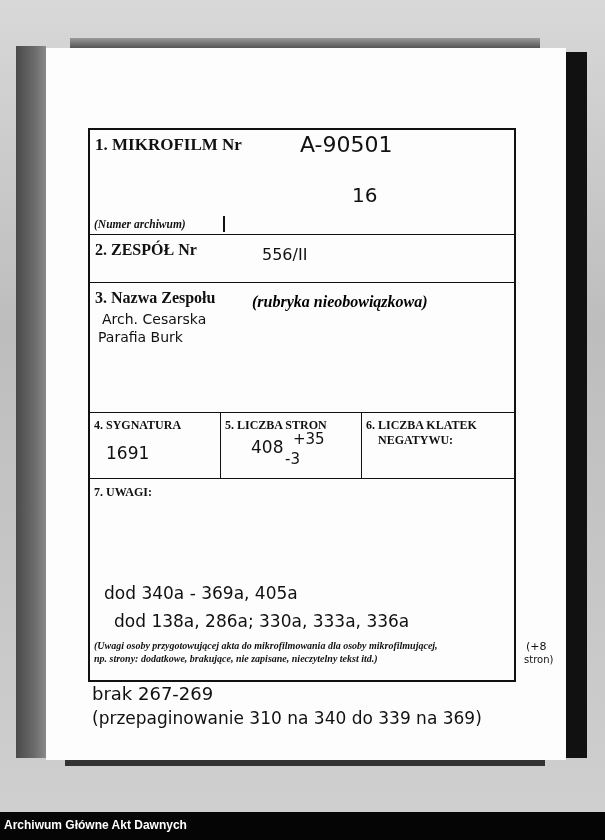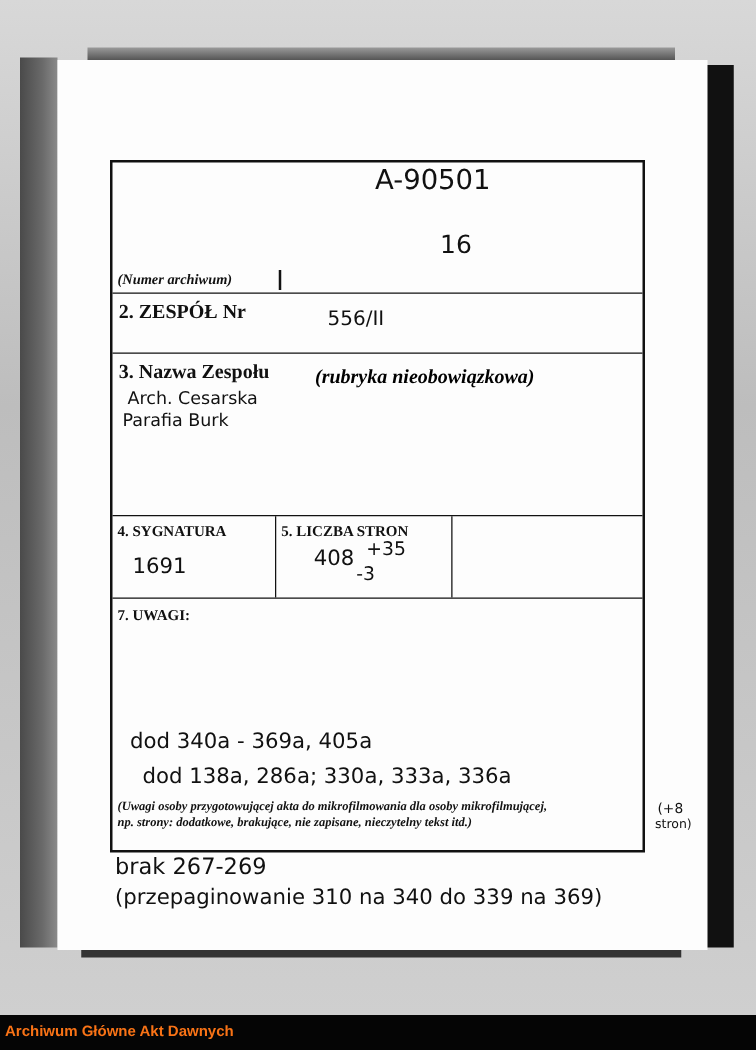--- a/index.html
+++ b/index.html
@@ -12,36 +12,37 @@
   .film-bottom{position:absolute;left:65px;top:758px;width:480px;height:8px;background:#333;}
   .paper{position:absolute;left:46px;top:48px;width:520px;height:712px;background:#fdfdfd;}
   .form{position:absolute;left:88px;top:128px;width:428px;height:554px;border:2px solid #111;box-sizing:border-box;}
   .row{position:absolute;left:0;width:100%;border-bottom:1.5px solid #111;box-sizing:border-box;}
   .lbl{position:absolute;font-weight:bold;color:#111;}
   .hw{position:absolute;font-family:"DejaVu Sans",sans-serif;color:#111;}
   .small-it{position:absolute;font-style:italic;font-weight:bold;font-size:11.5px;color:#111;}
   .cell{position:absolute;top:0;bottom:0;border-right:1.5px solid #111;box-sizing:border-box;}
   .note{position:absolute;font-style:italic;font-weight:bold;font-size:10px;color:#111;line-height:13px;}
   .footer{position:absolute;left:0;top:812px;width:605px;height:28px;background:#050505;}
-  .footer span{position:absolute;left:4px;top:6px;color:#f97316;font-family:"Liberation Sans",sans-serif;font-weight:bold;font-size:12px;}
+  .footer span{position:absolute;left:4px;top:6px;color:#ffffff;font-family:"Liberation Sans",sans-serif;font-weight:bold;font-size:12px;}
 </style>
 </head>
 <body>
 
 <div class="scan-bg"></div>
 <div class="film-top"></div>
 <div class="film-left"></div>
 <div class="film-right"></div>
 <div class="film-bottom"></div>
 
 <div class="paper"></div>
 
 <div class="form">
 
   <div class="row" style="top:0;height:105px;">
+    <span class="lbl" style="left:5px;top:5px;font-size:17px;">1. MIKROFILM Nr</span>
     <span class="hw" style="left:210px;top:2px;font-size:22px;">A-90501</span>
     <span class="hw" style="left:262px;top:53px;font-size:20px;">16</span>
     <span class="small-it" style="left:4px;top:88px;">(Numer archiwum)</span>
     <span style="position:absolute;left:133px;top:86px;width:1.5px;height:16px;background:#111;"></span>
   </div>
 
   <div class="row" style="top:105px;height:48px;">
     <span class="lbl" style="left:5px;top:6px;font-size:16px;">2. ZESPÓŁ Nr</span>
     <span class="hw" style="left:172px;top:10px;font-size:16px;">556/II</span>
   </div>
@@ -57,20 +58,25 @@
     <div class="cell" style="left:0;width:131px;">
       <span class="lbl" style="left:4px;top:5px;font-size:12px;">4. SYGNATURA</span>
       <span class="hw" style="left:16px;top:30px;font-size:17px;">1691</span>
     </div>
     <div class="cell" style="left:131px;width:141px;">
       <span class="lbl" style="left:4px;top:5px;font-size:12px;">5. LICZBA STRON</span>
       <span class="hw" style="left:30px;top:24px;font-size:17px;">408</span>
       <span class="hw" style="left:72px;top:17px;font-size:15px;">+35</span>
       <span class="hw" style="left:64px;top:37px;font-size:15px;">-3</span>
     </div>
+    <div class="cell" style="left:272px;right:0;border-right:none;">
+      <span class="lbl" style="left:4px;top:5px;font-size:12px;">6. LICZBA KLATEK</span>
+      <span class="lbl" style="left:16px;top:20px;font-size:12px;">NEGATYWU:</span>
+      <span class="hw" style="left:16px;top:36px;font-size:14px;"></span>
+    </div>
   </div>
 
   <div style="position:absolute;left:0;top:349px;width:100%;height:203px;">
     <span class="lbl" style="left:4px;top:6px;font-size:12px;">7. UWAGI:</span>
     <span class="hw" style="left:14px;top:104px;font-size:17px;">dod 340a - 369a, 405a</span>
     <span class="hw" style="left:24px;top:132px;font-size:17px;">dod 138a, 286a; 330a, 333a, 336a</span>
     <span class="note" style="left:4px;top:160px;">(Uwagi osoby przygotowującej akta do mikrofilmowania dla osoby mikrofilmującej,</span>
     <span class="note" style="left:4px;top:173px;">np. strony: dodatkowe, brakujące, nie zapisane, nieczytelny tekst itd.)</span>
   </div>
 </div>

